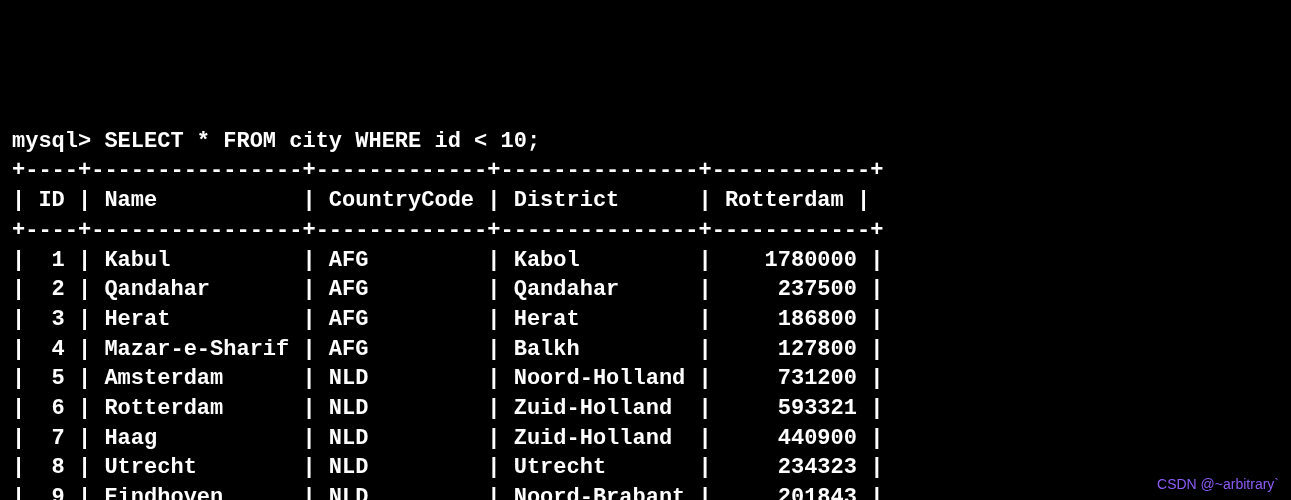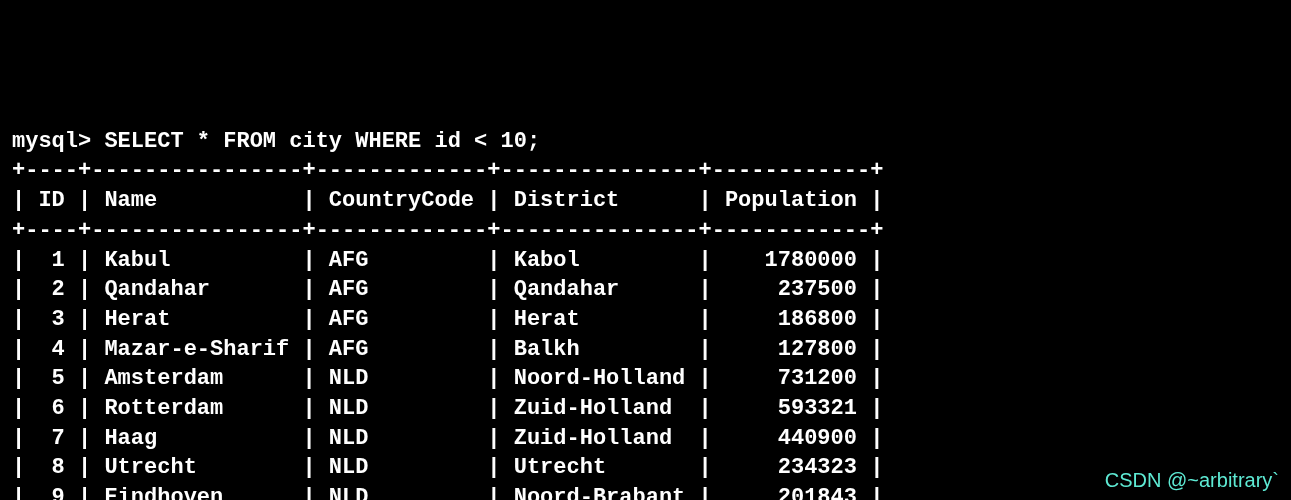--- a/index.html
+++ b/index.html
@@ -18,35 +18,35 @@
       white-space: pre;
       width: 1291px;
       height: 500px;
       overflow: hidden;
       position: relative;
     }
     .watermark {
       position: absolute;
       bottom: 6px;
       right: 12px;
-      color: #5eead4;
-      font-size: 20px;
+      color: #8b5cf6;
+      font-size: 14px;
       font-weight: normal;
       font-family: Arial, sans-serif;
       white-space: nowrap;
     }
   </style>
 </head>
 <body>
 
 
 
 <div><span>mysql&gt; </span><span>SELECT * FROM city WHERE id &lt; 10;</span>
 <span>+----+----------------+-------------+---------------+------------+</span>
-<span>| ID | Name           | CountryCode | District      | Population |</span>
+<span>| ID | Name           | CountryCode | District      | Rotterdam |</span>
 <span>+----+----------------+-------------+---------------+------------+</span>
 <span id="rows-container">|  1 | Kabul          | AFG         | Kabol         |    1780000 |
 |  2 | Qandahar       | AFG         | Qandahar      |     237500 |
 |  3 | Herat          | AFG         | Herat         |     186800 |
 |  4 | Mazar-e-Sharif | AFG         | Balkh         |     127800 |
 |  5 | Amsterdam      | NLD         | Noord-Holland |     731200 |
 |  6 | Rotterdam      | NLD         | Zuid-Holland  |     593321 |
 |  7 | Haag           | NLD         | Zuid-Holland  |     440900 |
 |  8 | Utrecht        | NLD         | Utrecht       |     234323 |
 |  9 | Eindhoven      | NLD         | Noord-Brabant |     201843 |</span>

